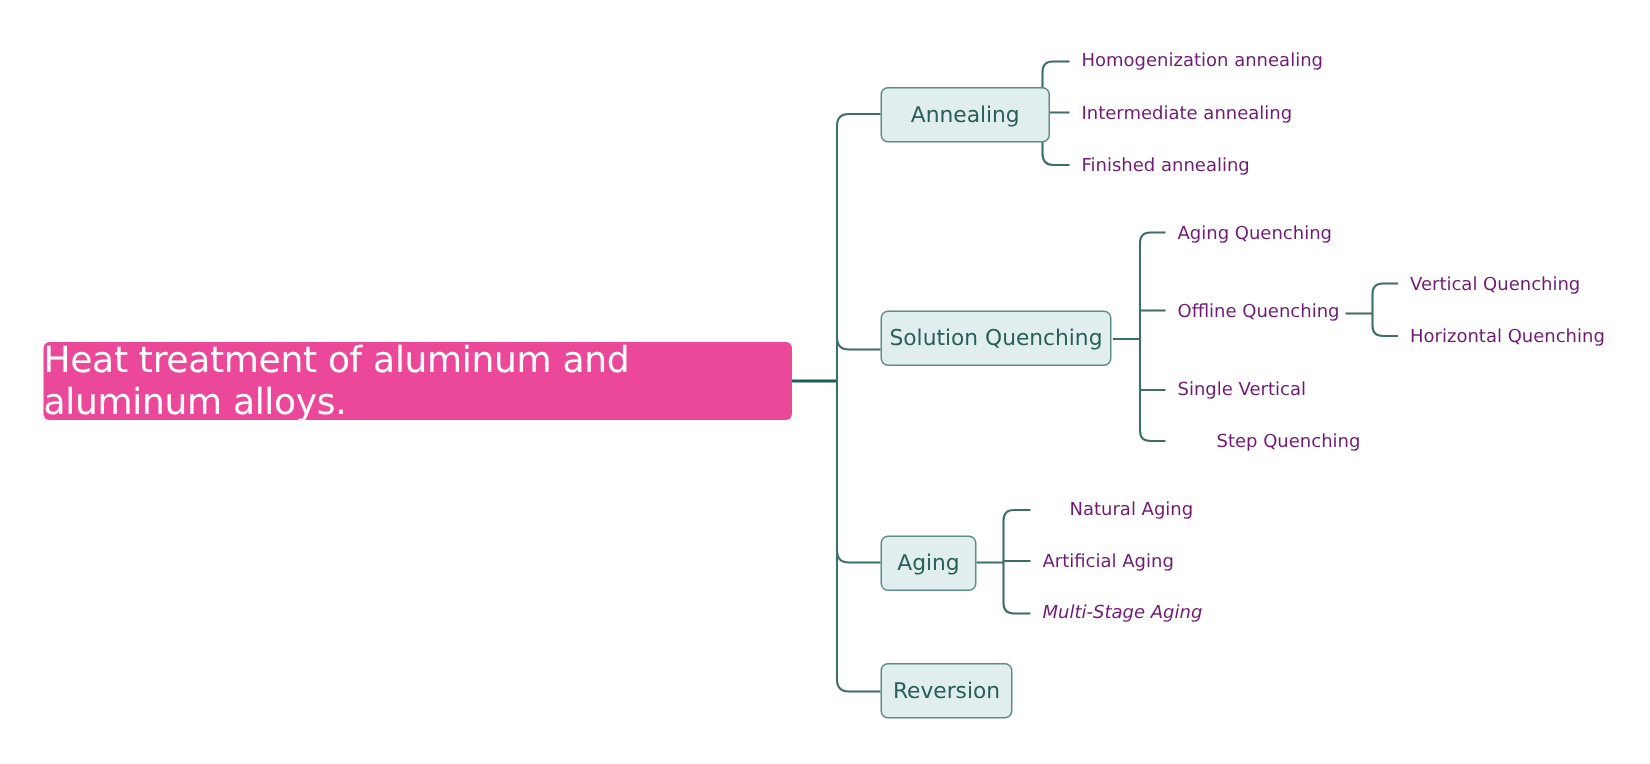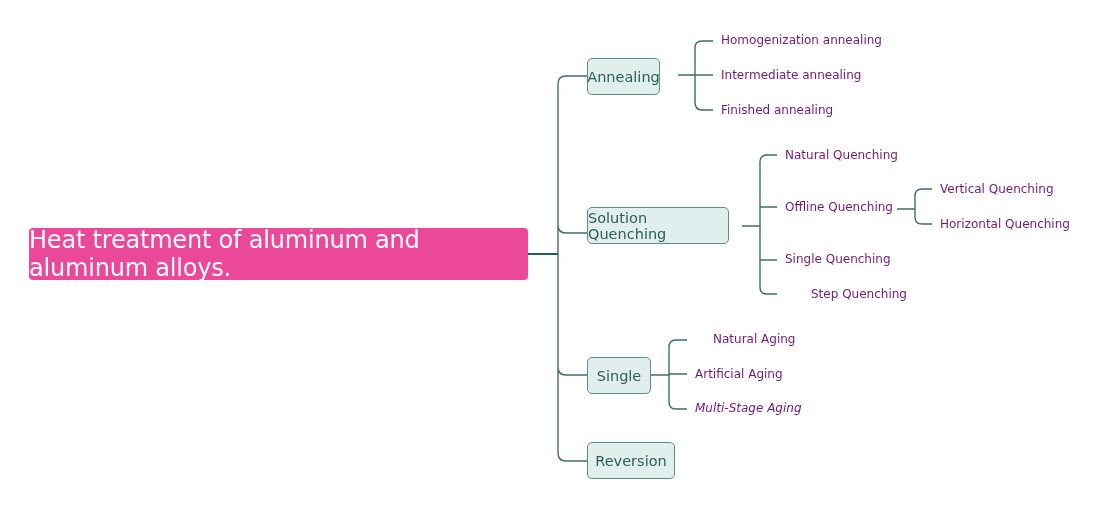--- a/index.html
+++ b/index.html
@@ -40,40 +40,40 @@
 
     <path d="M897 209 H915 M915 196 V217 M915 196 Q915 189 922 189 H932 M915 217 Q915 224 922 224 H932"></path>
 
     <path d="M651 375 H669 M669 347 V402 M669 347 Q669 340 676 340 H687 M669 374 H687 M669 402 Q669 409 676 409 H687"></path>
   </svg>
 
   <div class="root">
     <span>Heat treatment of aluminum and aluminum alloys.</span>
   </div>
 
-  <div class="topic" style="left:587px;top:58px;width:73px;">
+  <div class="topic" style="left:587px;top:58px;width:113px;">
     <span>Annealing</span>
   </div>
-  <div class="topic" style="left:587px;top:207px;width:142px;">
+  <div class="topic" style="left:587px;top:207px;width:154px;text-align:center;">
     <span>Solution Quenching</span>
   </div>
   <div class="topic" style="left:587px;top:357px;width:64px;">
-    <span>Single</span>
+    <span>Aging</span>
   </div>
   <div class="topic" style="left:587px;top:442px;width:88px;">
     <span>Reversion</span>
   </div>
 
   <div class="sub" style="left:721px;top:33px;">Homogenization annealing</div>
   <div class="sub" style="left:721px;top:68px;">Intermediate annealing</div>
   <div class="sub" style="left:721px;top:103px;">Finished annealing</div>
 
-  <div class="sub" style="left:785px;top:148px;">Natural Quenching</div>
+  <div class="sub" style="left:785px;top:148px;">Aging Quenching</div>
   <div class="sub" style="left:785px;top:200px;">Offline Quenching</div>
-  <div class="sub" style="left:785px;top:252px;">Single Quenching</div>
+  <div class="sub" style="left:785px;top:252px;">Single Vertical</div>
   <div class="sub" style="left:785px;top:287px;margin-left:26px;">Step Quenching</div>
 
   <div class="sub" style="left:940px;top:182px;">Vertical Quenching</div>
   <div class="sub" style="left:940px;top:217px;">Horizontal Quenching</div>
 
   <div class="sub" style="left:713px;top:332px;">Natural Aging</div>
   <div class="sub" style="left:695px;top:367px;">Artificial Aging</div>
   <div class="sub" style="left:695px;top:401px;font-style:italic;">Multi-Stage Aging</div>
 </div>
 

